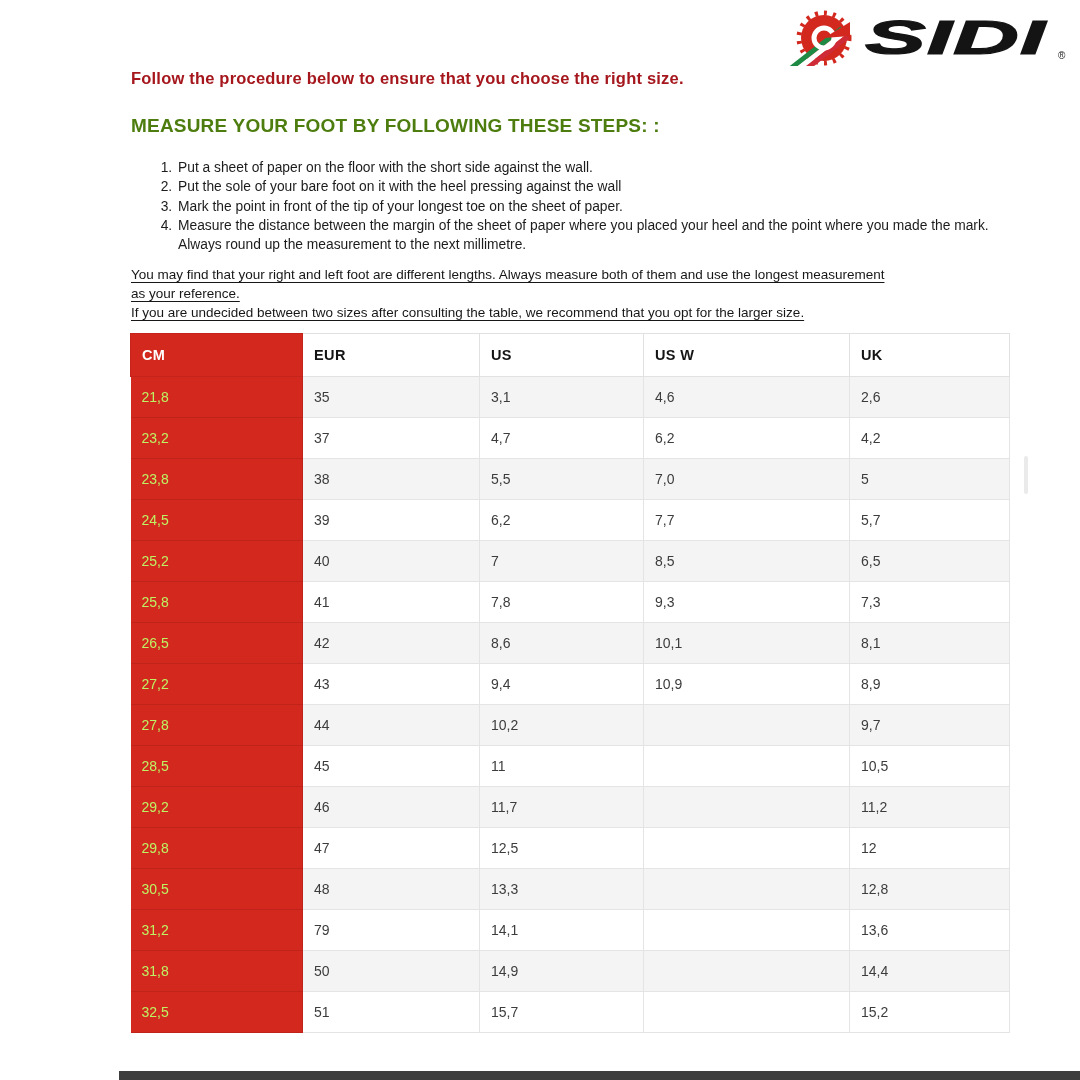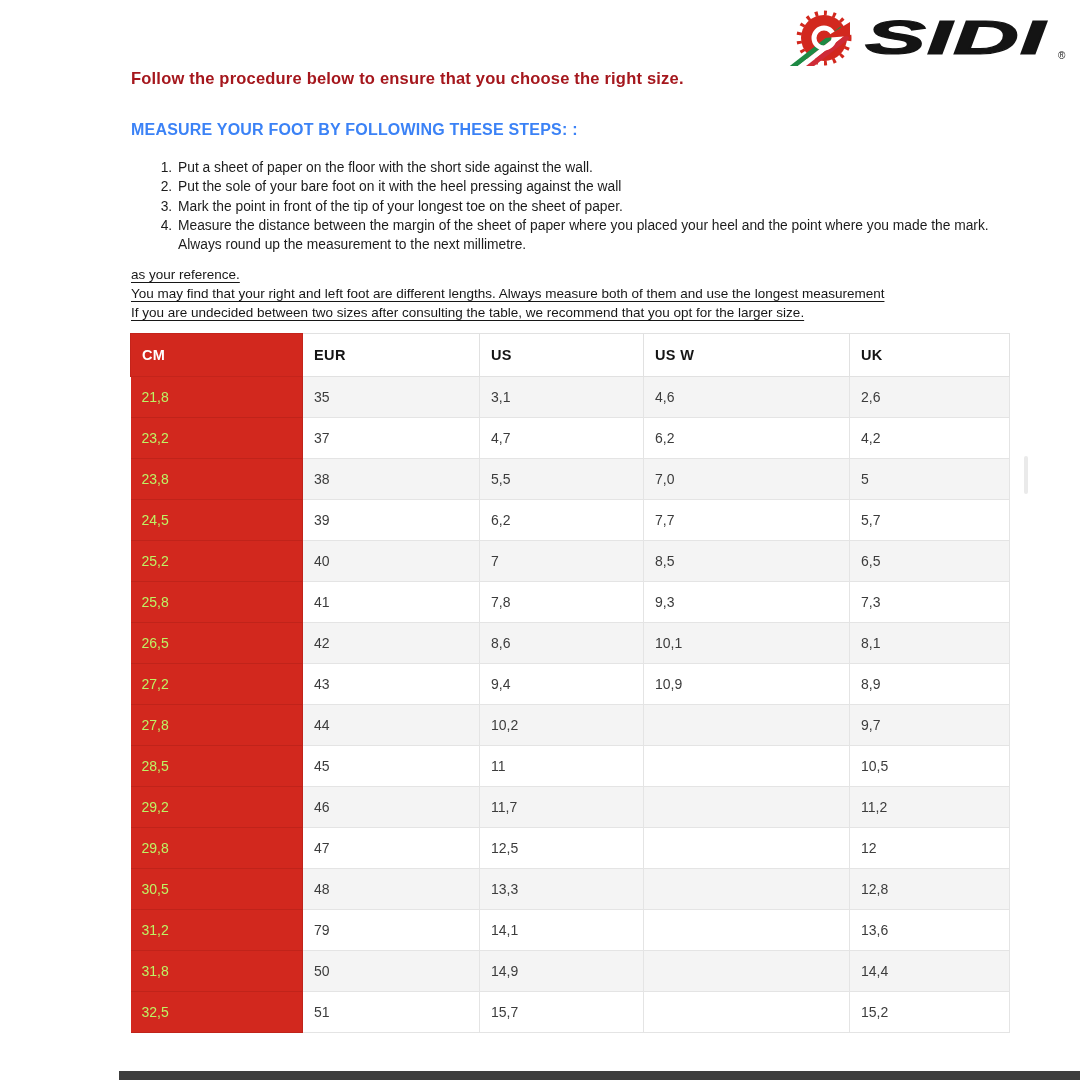--- a/index.html
+++ b/index.html
@@ -14,22 +14,22 @@
 
   
   .logo { position: absolute; top: 8px; left: 770px; width: 300px; height: 58px; }
 
   
   .heading {
     position: absolute; left: 131px; top: 69px;
     font-size: 16.5px; font-weight: bold; color: #a5171d; letter-spacing: 0.2px;
   }
   .subheading {
-    position: absolute; left: 131px; top: 121px;
-    font-size: 16px; font-weight: bold; color: #3b82f6; letter-spacing: 0.2px;
+    position: absolute; left: 131px; top: 115px;
+    font-size: 19px; font-weight: bold; color: #4d7c0f; letter-spacing: 0.2px;
   }
 
   
   .steps {
     position: absolute; left: 131px; top: 146px;
     margin: 12px; padding-left: 33px; width: 858px;
     font-size: 13.8px; line-height: 19.3px; color: #1c1c1c;
   }
   .steps li { padding-left: 2px; }
 
@@ -113,22 +113,22 @@
   <div class="subheading">MEASURE YOUR FOOT BY FOLLOWING THESE STEPS: :</div>
 
   <ol class="steps">
       <li>Put a sheet of paper on the floor with the short side against the wall.</li>
       <li>Put the sole of your bare foot on it with the heel pressing against the wall</li>
       <li>Mark the point in front of the tip of your longest toe on the sheet of paper.</li>
       <li>Measure the distance between the margin of the sheet of paper where you placed your heel and the point where you made the mark. Always round up the measurement to the next millimetre.</li>
     </ol>
 
   <div class="notes">
+      <div class="note-line">You may find that your right and left foot are different lengths. Always measure both of them and use the longest measurement</div>
       <div class="note-line">as your reference.</div>
-      <div class="note-line">You may find that your right and left foot are different lengths. Always measure both of them and use the longest measurement</div>
       <div class="note-line">If you are undecided between two sizes after consulting the table, we recommend that you opt for the larger size.</div>
     </div>
 
   <table class="size-table">
     <colgroup>
       <col style="width:172px">
         <col style="width:177px">
         <col style="width:164px">
       <col style="width:206px">
         <col style="width:160px">

